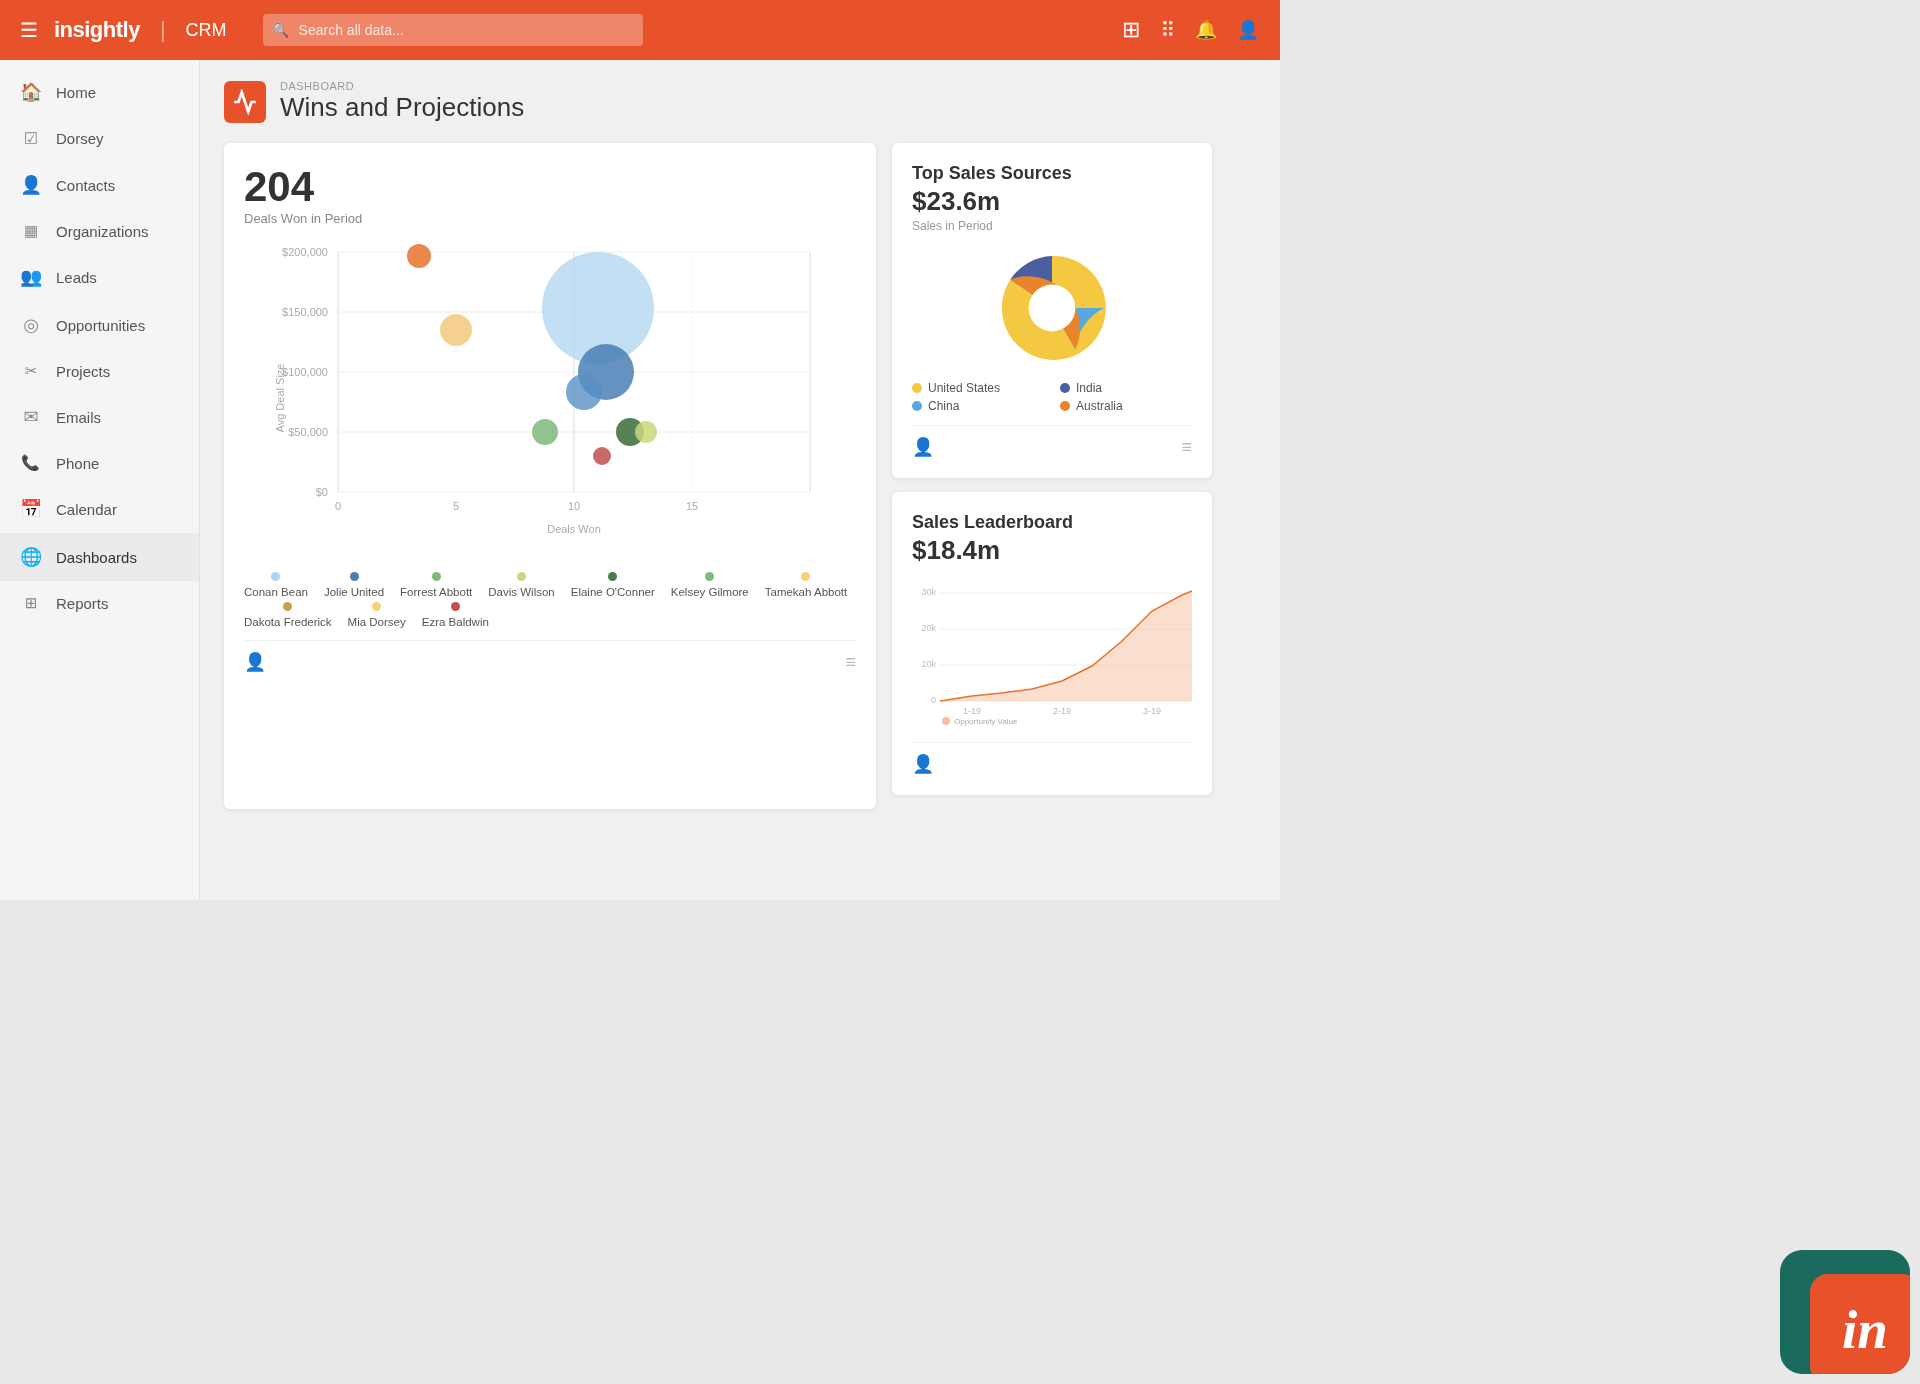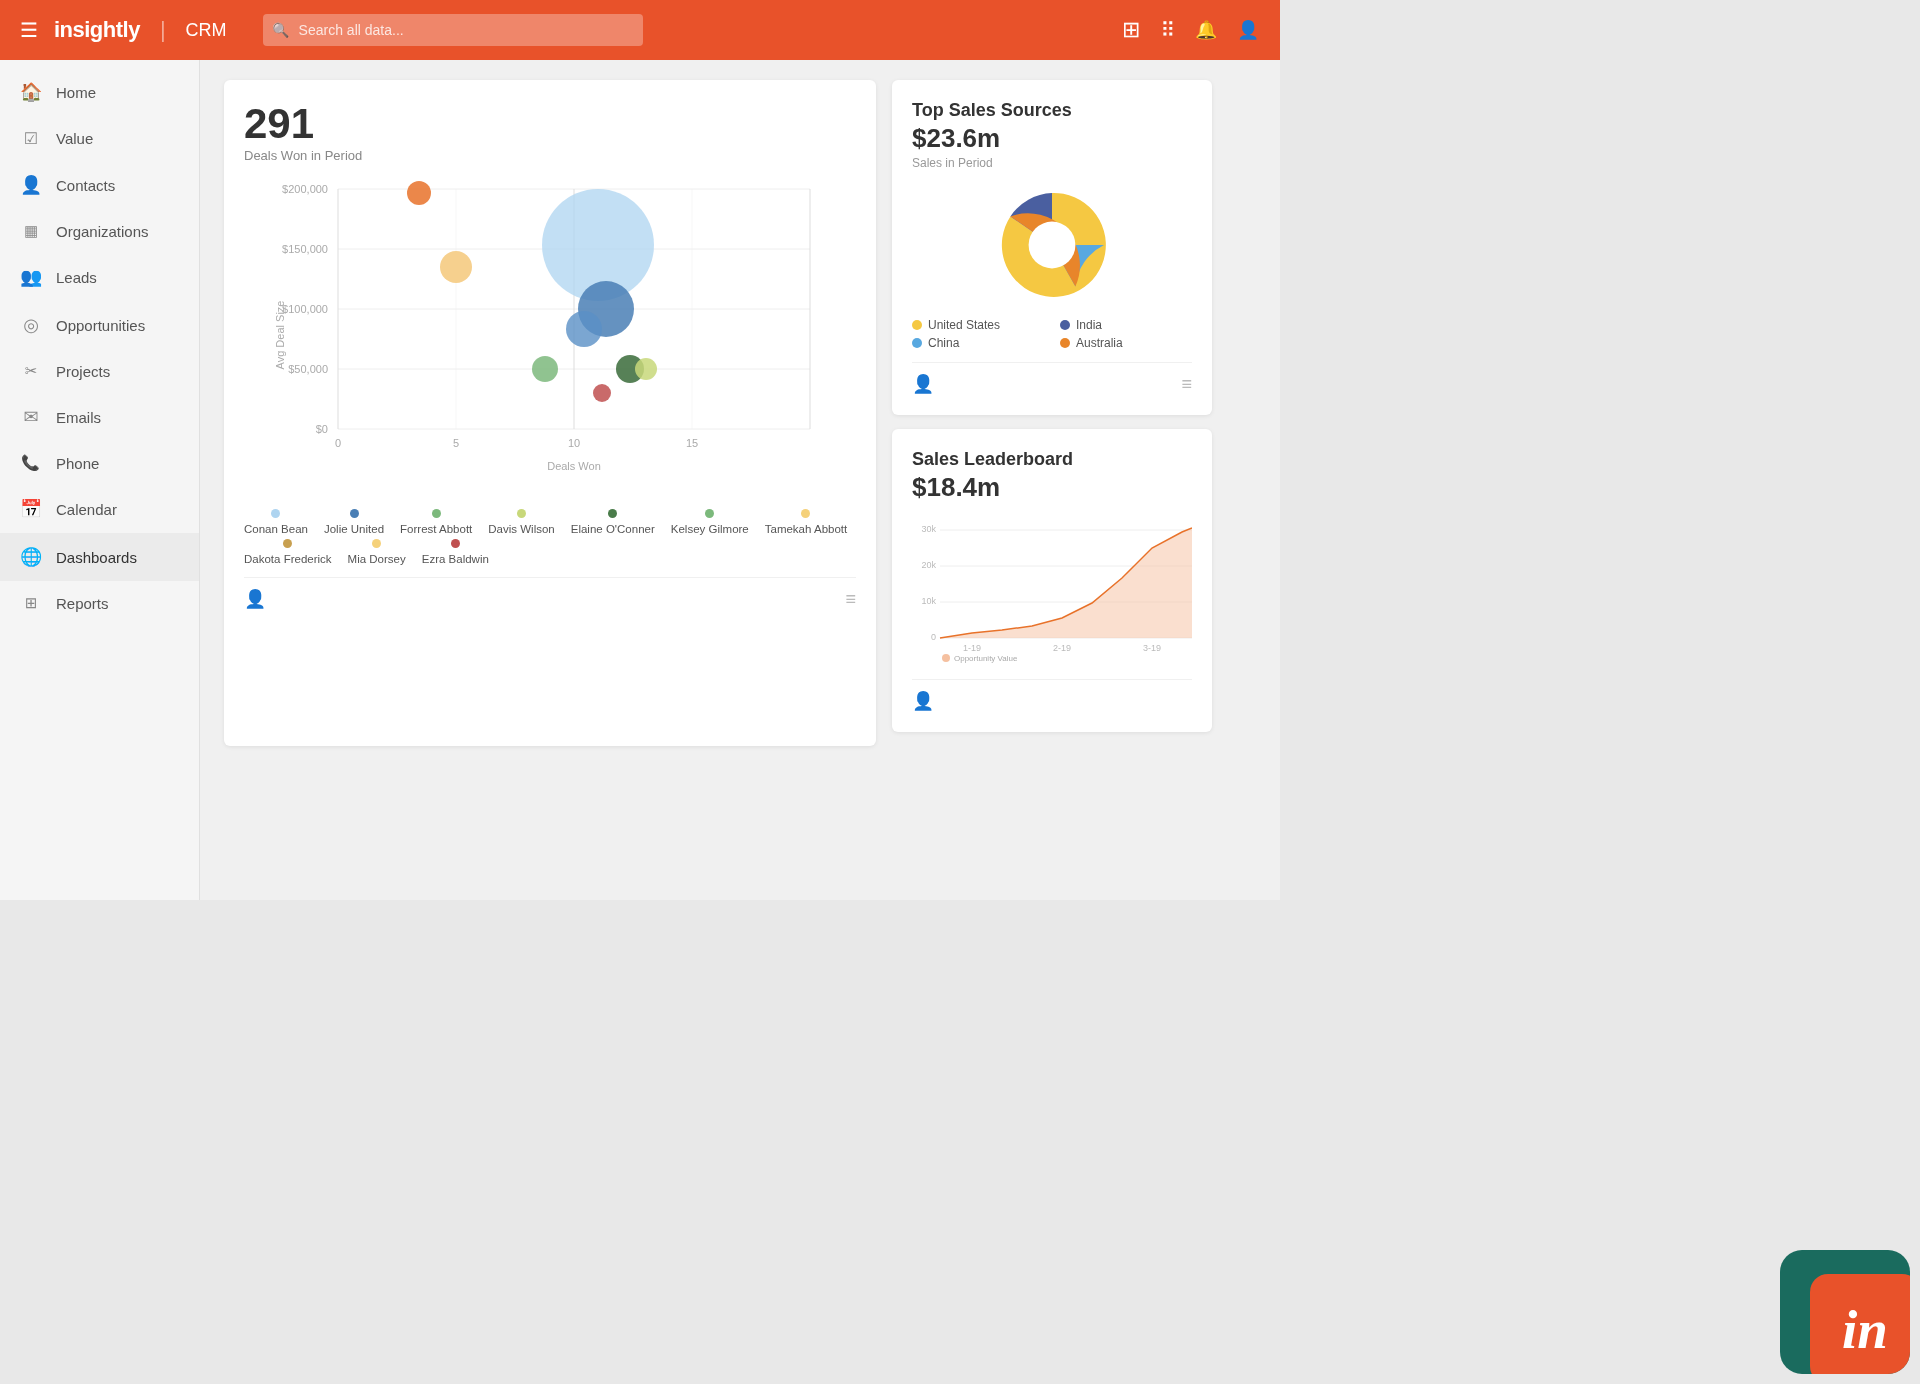--- a/index.html
+++ b/index.html
@@ -105,21 +105,21 @@
 
 <div class="layout">
 
   <div class="sidebar">
     <div class="sidebar-item">
       <span class="si-icon">🏠</span>
       <span>Home</span>
     </div>
     <div class="sidebar-item">
       <span class="si-icon" style="font-size:16px;">☑</span>
-      <span>Value</span>
+      <span>Dorsey</span>
     </div>
     <div class="sidebar-item">
       <span class="si-icon">👤</span>
       <span>Contacts</span>
     </div>
     <div class="sidebar-item">
       <span class="si-icon" style="font-size:15px;">▦</span>
       <span>Organizations</span>
     </div>
     <div class="sidebar-item">
@@ -151,25 +151,36 @@
       <span>Dashboards</span>
     </div>
     <div class="sidebar-item">
       <span class="si-icon" style="font-size:15px;">⊞</span>
       <span>Reports</span>
     </div>
   </div>
 
   <div class="main">
 
+    <div class="dash-header">
+      <div class="dash-icon">
+        <svg width="26" height="26" viewBox="0 0 24 24" fill="none" stroke="white" stroke-width="2.5">
+          <polyline points="22 12 18 12 15 21 9 3 6 12 2 12"></polyline>
+        </svg>
+      </div>
+      <div class="dash-title-wrap">
+        <div class="dash-label">DASHBOARD</div>
+        <div class="dash-title">Wins and Projections</div>
+      </div>
+    </div>
 
     <div class="cards-row">
 
       <div class="card-main">
-        <div class="stat-big">291</div>
+        <div class="stat-big">204</div>
         <div class="stat-sub">Deals Won in Period</div>
 
         
         <svg class="scatter-plot" viewBox="0 0 560 320" style="width:100%; height:320px;">
 
           <text x="58" y="18" font-size="11" fill="#aaa" text-anchor="end">$200,000</text>
           <text x="58" y="78" font-size="11" fill="#aaa" text-anchor="end">$150,000</text>
           <text x="58" y="138" font-size="11" fill="#aaa" text-anchor="end">$100,000</text>
           <text x="58" y="198" font-size="11" fill="#aaa" text-anchor="end">$50,000</text>
           <text x="58" y="258" font-size="11" fill="#aaa" text-anchor="end">$0</text>

